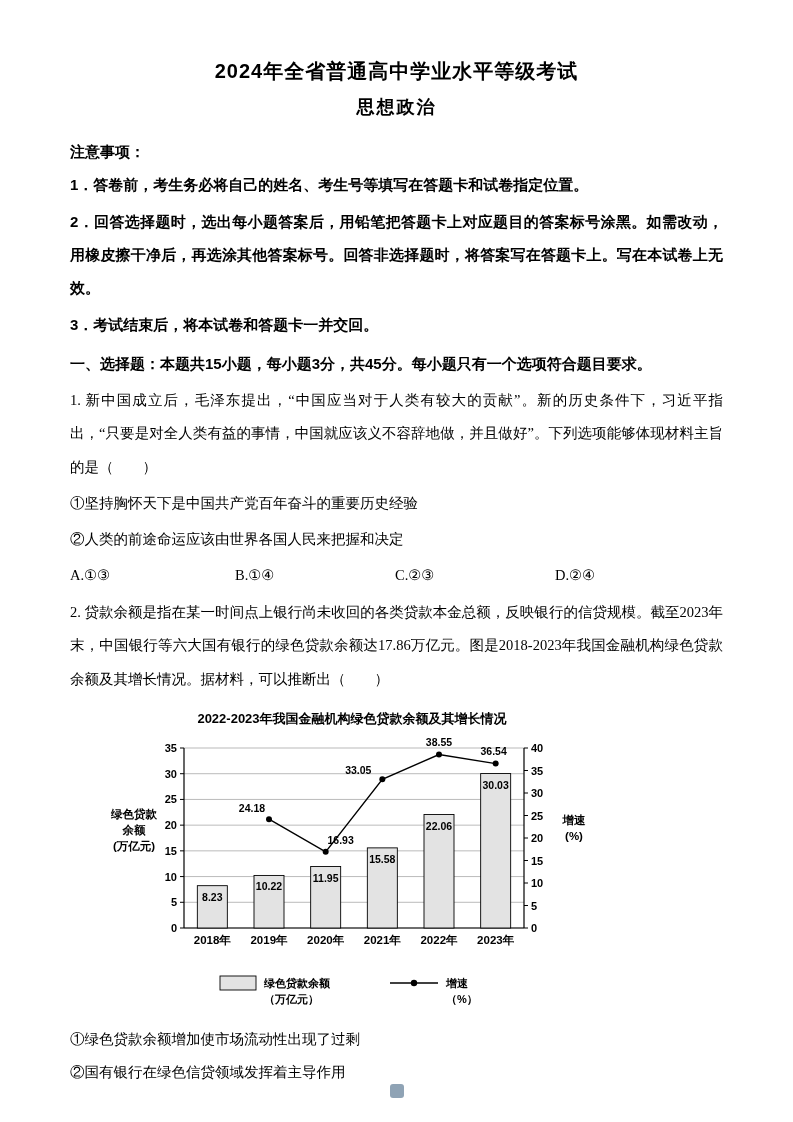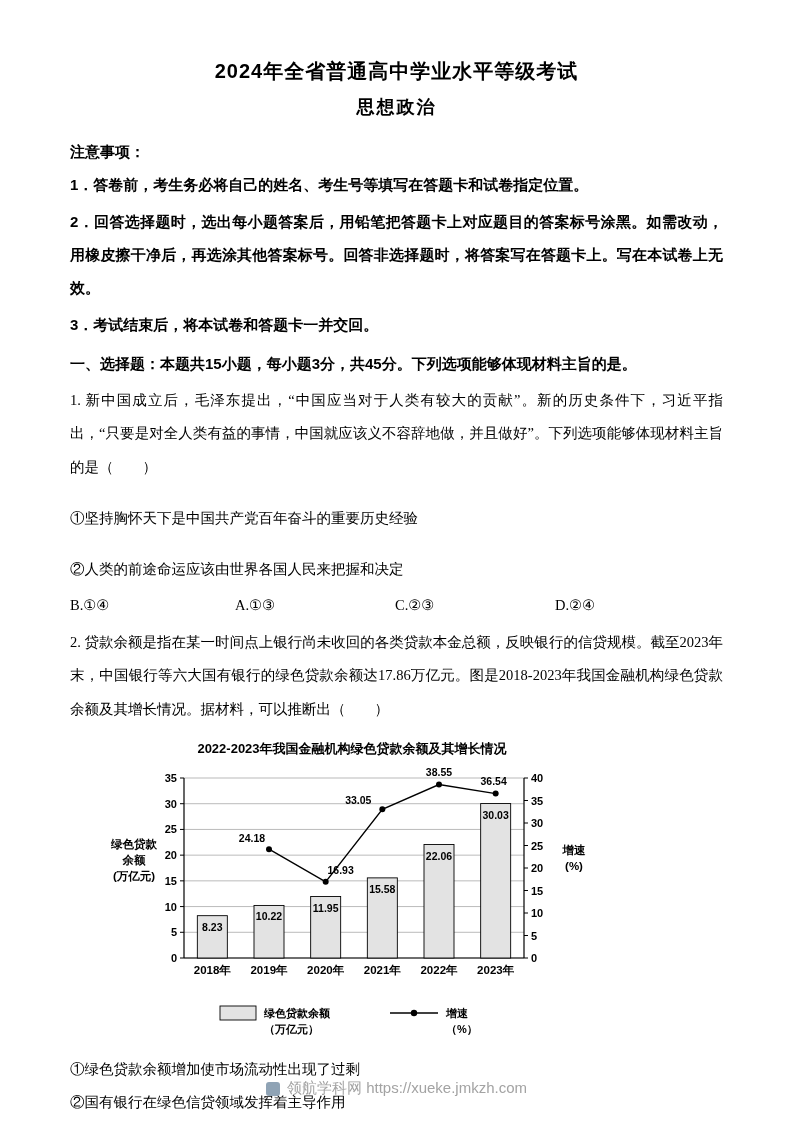--- a/index.html
+++ b/index.html
@@ -10,21 +10,21 @@
     color:#000;font-size:14.5px;position:relative;
   }
   .hei{font-family:"Liberation Sans","DejaVu Sans",sans-serif;font-weight:700;}
   h1.title{font-size:20px;text-align:center;margin:6px 0 10px 0;letter-spacing:1px;}
   h2.subject{font-size:18px;text-align:center;margin:10px 0 24px 0;letter-spacing:2px;}
   p{margin:0;}
   .notice-head{font-size:15px;margin:0 0 6px 0;}
   .notice-item{font-size:15px;line-height:2.2;text-align:justify;margin:4px 0;}
   .section-head{font-size:15px;line-height:2.2;margin:6px 0 2px 0;}
   .qtext{line-height:2.3;text-align:justify;margin-top:4px;}
-  .qline{line-height:2.3;margin-top:18px;font-family:Liberation Serif, serif;}
+  .qline{line-height:2.3;margin-top:3px;font-family:Liberation Serif, serif;}
   .choices{display:grid;grid-template-columns:165px 160px 160px auto;line-height:2.3;margin-top:2px;}
   .chart-block{margin:14px 0 6px 22px;width:520px;}
   .chart-title{font-size:13px;text-align:center;margin-bottom:4px;
     font-family:"Liberation Sans","DejaVu Sans",sans-serif;font-weight:700;}
   svg.chart{display:block;font-family:"Liberation Sans","DejaVu Sans",sans-serif;}
   .statements p{line-height:2.3;}
   .footer{
     position:absolute;left:0;bottom:24px;width:100%;
     text-align:center;color:#a3a3a3;font-size:15px;
     font-family:"Liberation Sans","DejaVu Sans",sans-serif;
@@ -36,29 +36,29 @@
 <body>
 
 <h1 class="title hei">2024年全省普通高中学业水平等级考试</h1>
 <h2 class="subject hei">思想政治</h2>
 
 <p class="notice-head hei">注意事项：</p>
 <p class="notice-item hei">1．答卷前，考生务必将自己的姓名、考生号等填写在答题卡和试卷指定位置。</p>
 <p class="notice-item hei">2．回答选择题时，选出每小题答案后，用铅笔把答题卡上对应题目的答案标号涂黑。如需改动，用橡皮擦干净后，再选涂其他答案标号。回答非选择题时，将答案写在答题卡上。写在本试卷上无效。</p>
 <p class="notice-item hei">3．考试结束后，将本试卷和答题卡一并交回。</p>
 
-<p class="section-head hei">一、选择题：本题共15小题，每小题3分，共45分。下列选项能够体现材料主旨的是。</p>
+<p class="section-head hei">一、选择题：本题共15小题，每小题3分，共45分。每小题只有一个选项符合题目要求。</p>
 
 <div>
   <p class="qtext">1. 新中国成立后，毛泽东提出，“中国应当对于人类有较大的贡献”。新的历史条件下，习近平指出，“只要是对全人类有益的事情，中国就应该义不容辞地做，并且做好”。下列选项能够体现材料主旨的是（　　）</p>
   <p class="qline">①坚持胸怀天下是中国共产党百年奋斗的重要历史经验</p>
   <p class="qline">②人类的前途命运应该由世界各国人民来把握和决定</p>
   <div class="choices">
+    <span>A.①③</span>
     <span>B.①④</span>
-    <span>A.①③</span>
     <span>C.②③</span>
     <span>D.②④</span>
   </div>
 </div>
 
 <div>
   <p class="qtext">2. 贷款余额是指在某一时间点上银行尚未收回的各类贷款本金总额，反映银行的信贷规模。截至2023年末，中国银行等六大国有银行的绿色贷款余额达17.86万亿元。图是2018-2023年我国金融机构绿色贷款余额及其增长情况。据材料，可以推断出（　　）</p>
 
   <div class="chart-block">
     <div class="chart-title">2022-2023年我国金融机构绿色贷款余额及其增长情况</div>
@@ -153,14 +153,13 @@
   </div>
 
   <div class="statements">
     <p>①绿色贷款余额增加使市场流动性出现了过剩</p>
     <p>②国有银行在绿色信贷领域发挥着主导作用</p>
   </div>
 </div>
 
 <div class="footer">
   <span class="footer-logo"></span>
-  <span>领航学科网 https://xueke.jmkzh.com</span>
 </div>
 
 </body></html>

